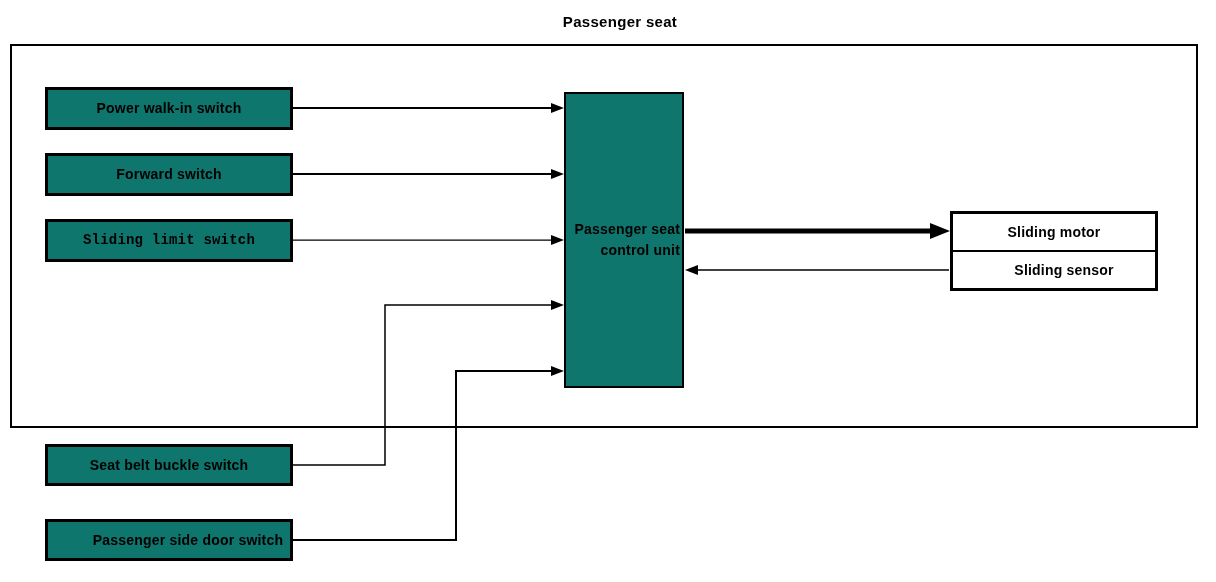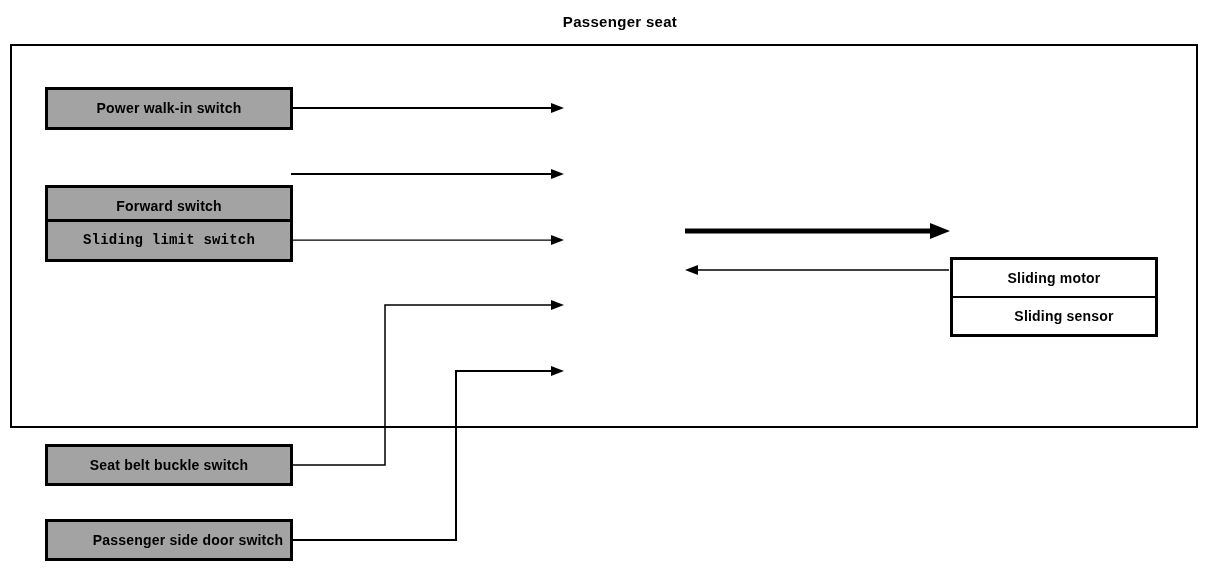--- a/index.html
+++ b/index.html
@@ -29,46 +29,45 @@
     width: 1188px;
     height: 384px;
     border: 2px solid #000000;
     box-sizing: border-box;
     background: transparent;
   }
   .block {
     position: absolute;
     box-sizing: border-box;
     border: 3px solid #000000;
-    background: #a3a3a3;
+    background: #0f766e;
     display: flex;
     align-items: center;
     justify-content: center;
     text-align: right;
     font-size: 14px;
     font-weight: bold;
     letter-spacing: 0.2px;
     line-height: 21px;
   }
   .blk-power   { left: 45px;  top: 87px;  width: 248px; height: 43px; }
-  .blk-forward { left: 45px;  top: 153px; width: 248px; height: 43px; margin-top: 32px; }
+  .blk-forward { left: 45px;  top: 153px; width: 248px; height: 43px; }
   .blk-limit   { left: 45px;  top: 219px; width: 248px; height: 43px; font-family: Liberation Mono, monospace; }
   .blk-belt    { left: 45px;  top: 444px; width: 248px; height: 42px; }
   .blk-door    { left: 45px;  top: 519px; width: 248px; height: 42px; padding-left: 38px; }
   .blk-cu      { left: 564px; top: 92px;  width: 120px; height: 296px; border-width: 2px; padding: 0 2px; }
   .stack {
     position: absolute;
     left: 950px; top: 211px;
     width: 208px; height: 80px;
     border: 3px solid #000000;
     box-sizing: border-box;
     background: #ffffff;
     display: flex;
     flex-direction: column;
-    margin-top: 46px;
   }
   .stack .cell {
     flex: 1;
     display: flex;
     align-items: center;
     justify-content: center;
     font-size: 14px;
     font-weight: bold;
     letter-spacing: 0.2px;
   }
@@ -102,20 +101,23 @@
   </div>
 
   <div class="block blk-belt">
     <span>Seat belt buckle switch</span>
   </div>
 
   <div class="block blk-door">
     <span>Passenger side door switch</span>
   </div>
 
+  <div class="block blk-cu">
+    <span>Passenger seat control unit</span>
+  </div>
 
   <div class="stack">
     <div class="cell">
       <span>Sliding motor</span>
     </div>
     <div class="cell">
       <span>Sliding sensor</span>
     </div>
   </div>
 

